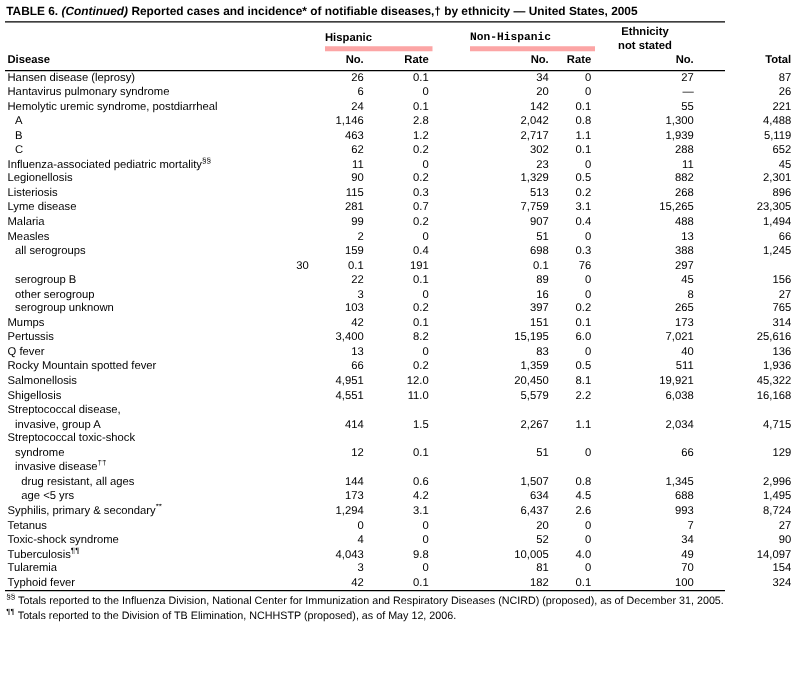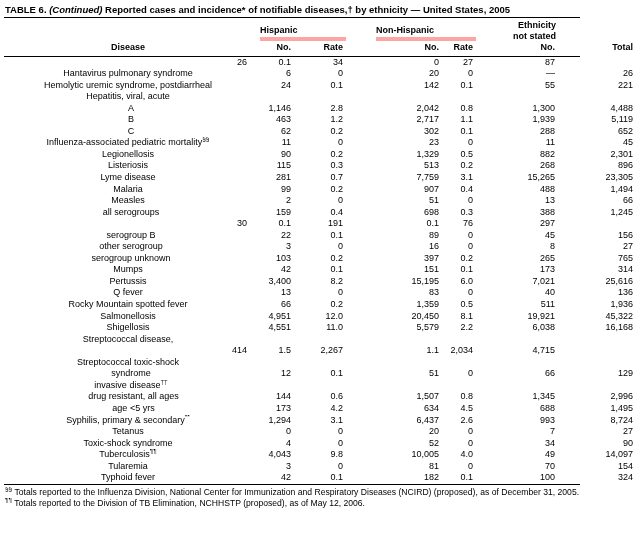--- a/index.html
+++ b/index.html
@@ -19,30 +19,30 @@
   .grid {
     display: grid;
     grid-template-columns: 246px 44px 52px 96px 34px 82px 78px;
     width: 632px;
   }
 
   .ghead { align-items: end; padding-top: 2px; }
   .gh { font-size: 9px; font-weight: bold; text-align: left;
         border-bottom: 4px solid #fca5a5; padding-bottom: 1px; line-height: 11px; }
   .gh-hispanic { grid-column: 2 / 4; margin-left: 10px; }
-  .gh-nonhispanic { grid-column: 4 / 6; margin-left: 30px; }
-  .gh-ens { grid-column: 6; font-size: 9px; font-weight: bold; text-align: right; line-height: 10.5px; padding-right: 2px; }
+  .gh-nonhispanic { grid-column: 4 / 6; margin-left: 30px; font-family: Liberation Mono, monospace; }
+  .gh-ens { grid-column: 6; font-size: 9px; font-weight: bold; text-align: center; line-height: 10.5px; padding-right: 2px; }
   .gh-ens div { white-space: nowrap; }
 
   .chead { align-items: end; padding: 1px 0 2px 0; }
 
   .cell { font-size: 9px; line-height: 11.55px; white-space: nowrap; overflow: hidden; }
   .hdr { font-weight: bold; }
   .num { text-align: right; padding-right: 3px; }
-  .disease { padding-left: 2px; text-align: center; }
+  .disease { padding-left: 2px; }
   .ind1 { padding-left: 8px; }
   .ind2 { padding-left: 13px; }
   .italic { font-style: italic; }
 
   sup { font-size: 6.5px; vertical-align: super; line-height: 0; }
 
   .footnotes { margin-top: 2px; }
   .footnote { font-size: 8.6px; line-height: 11.5px; white-space: nowrap; overflow: hidden; padding-left: 1px; }
 </style>
 </head>
@@ -72,20 +72,21 @@
     <div class="cell hdr num">No.</div>
     <div class="cell hdr num">Rate</div>
     <div class="cell hdr num">No.</div>
     <div class="cell hdr num">Total</div>
   </div>
 
   <div class="rule-thin"></div>
 
   <div>
       <div class="grid">
+        <div class="cell disease">Hansen disease (leprosy)</div>
         <div class="cell num">26</div>
         <div class="cell num">0.1</div>
         <div class="cell num">34</div>
         <div class="cell num">0</div>
         <div class="cell num">27</div>
         <div class="cell num">87</div>
       </div>
       <div class="grid">
         <div class="cell disease">Hantavirus pulmonary syndrome</div>
         <div class="cell num">6</div>
@@ -98,21 +99,20 @@
       <div class="grid">
         <div class="cell disease">Hemolytic uremic syndrome, postdiarrheal</div>
         <div class="cell num">24</div>
         <div class="cell num">0.1</div>
         <div class="cell num">142</div>
         <div class="cell num">0.1</div>
         <div class="cell num">55</div>
         <div class="cell num">221</div>
       </div>
       <div class="grid">
-        <div class="cell disease">Hepatitis, viral, acute</div>
         <div class="cell num"></div>
         <div class="cell num"></div>
         <div class="cell num"></div>
         <div class="cell num"></div>
         <div class="cell num"></div>
         <div class="cell num"></div>
       </div>
       <div class="grid">
         <div class="cell disease ind1">A</div>
         <div class="cell num">1,146</div>
@@ -295,20 +295,21 @@
       <div class="grid">
         <div class="cell disease">Streptococcal disease,</div>
         <div class="cell num"></div>
         <div class="cell num"></div>
         <div class="cell num"></div>
         <div class="cell num"></div>
         <div class="cell num"></div>
         <div class="cell num"></div>
       </div>
       <div class="grid">
+        <div class="cell disease ind1">invasive, group A</div>
         <div class="cell num">414</div>
         <div class="cell num">1.5</div>
         <div class="cell num">2,267</div>
         <div class="cell num">1.1</div>
         <div class="cell num">2,034</div>
         <div class="cell num">4,715</div>
       </div>
       <div class="grid">
         <div class="cell disease">Streptococcal toxic-shock</div>
         <div class="cell num"></div>

